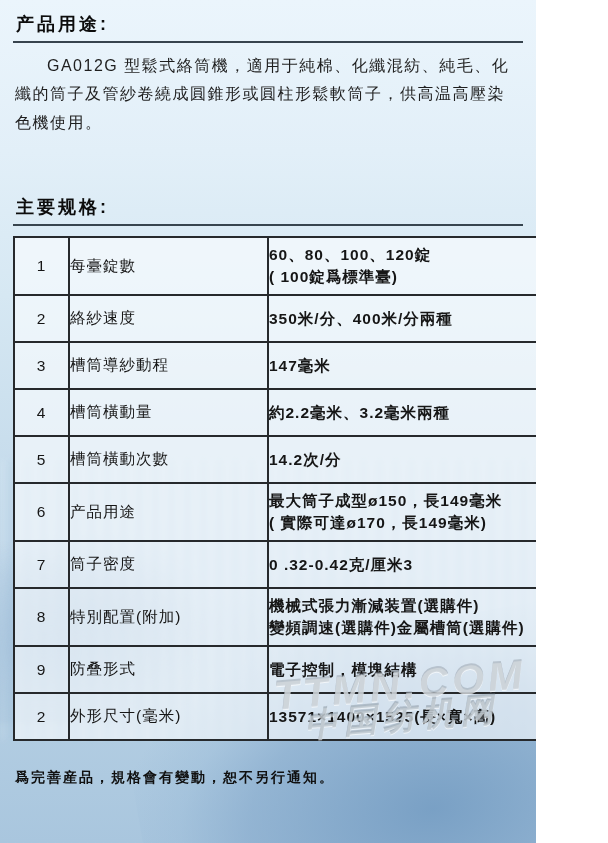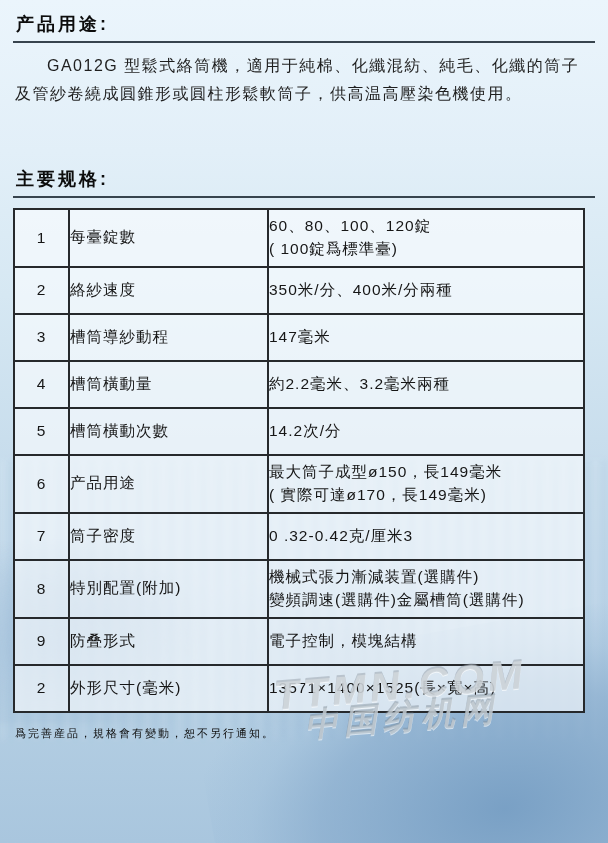--- a/index.html
+++ b/index.html
@@ -2,21 +2,21 @@
 <html><head>
 <meta charset="utf-8">
 <style>
   html,body { margin:0; padding:0; }
   body {
     width:608px; height:843px;
     font-family:"Liberation Sans","DejaVu Sans",sans-serif;
     color:#1b1b1b;
   }
   .page {
-    position:relative; width:608px; height:843px; overflow:hidden;
+    position:relative; width:536px; height:843px; overflow:hidden;
     background:linear-gradient(180deg,
       #ebf5fc 0%, #e2eff8 18%, #d6e8f3 35%,
       #c9deed 52%, #bdd5e8 70%, #b2cde2 86%, #a9c6de 100%);
   }
   
   .photo-band {
     position:absolute; left:0; top:460px; width:608px; height:280px;
     background:
       radial-gradient(ellipse 180px 120px at 15% 55%, rgba(130,165,200,.35), rgba(130,165,200,0) 70%),
       radial-gradient(ellipse 220px 140px at 55% 70%, rgba(140,172,205,.30), rgba(140,172,205,0) 70%),
@@ -57,42 +57,42 @@
     border:2px solid #26292c;
   }
   table.spec td {
     border:2px solid #26292c;
     background:rgba(251,253,255,.62);
     font-size:15.5px; color:#161616; letter-spacing:1px;
     padding:2px 0;
   }
   td.c-no    { width:53px;  text-align:center; font-size:16px; }
   td.c-label { width:197px; padding-left:18px;margin-top:16px; }
-  td.c-value { padding-left:14px; line-height:1.45; }
+  td.c-value { padding-left:14px; line-height:1.45;font-weight:bold; }
   tr.r       { height:47px; }
   tr.r.tall  { height:58px; }
 
   .watermark {
     position:absolute; z-index:3; left:275px; top:662px;
     transform:rotate(-5deg); pointer-events:none;
     font-weight:bold; font-style:italic; white-space:nowrap;
   }
   .wm1 {
     display:block; font-size:41px; letter-spacing:4px;
     color:rgba(185,195,203,.55);
     text-shadow:0 1px 0 rgba(255,255,255,.65), 0 -1px 0 rgba(120,130,140,.35);
   }
   .wm2 {
     display:block; margin:-14px 0 0 28px; font-size:33px; letter-spacing:6px;
     color:rgba(168,180,190,.55);
     text-shadow:0 1px 0 rgba(255,255,255,.6), 0 -1px 0 rgba(110,120,132,.35);
   }
 
   .footer-note {
-    margin:13px 14px 0 15px; font-size:11px; font-weight:normal;
+    margin:28px 14px 0 15px; font-size:14px; font-weight:bold;
     letter-spacing:2px; color:#101010;
   }
 </style>
 </head>
 <body>
 
 <div class="page">
   <div class="photo-band"></div>
   <div class="photo-canopy"></div>
   <div class="photo-canopy2"></div>

